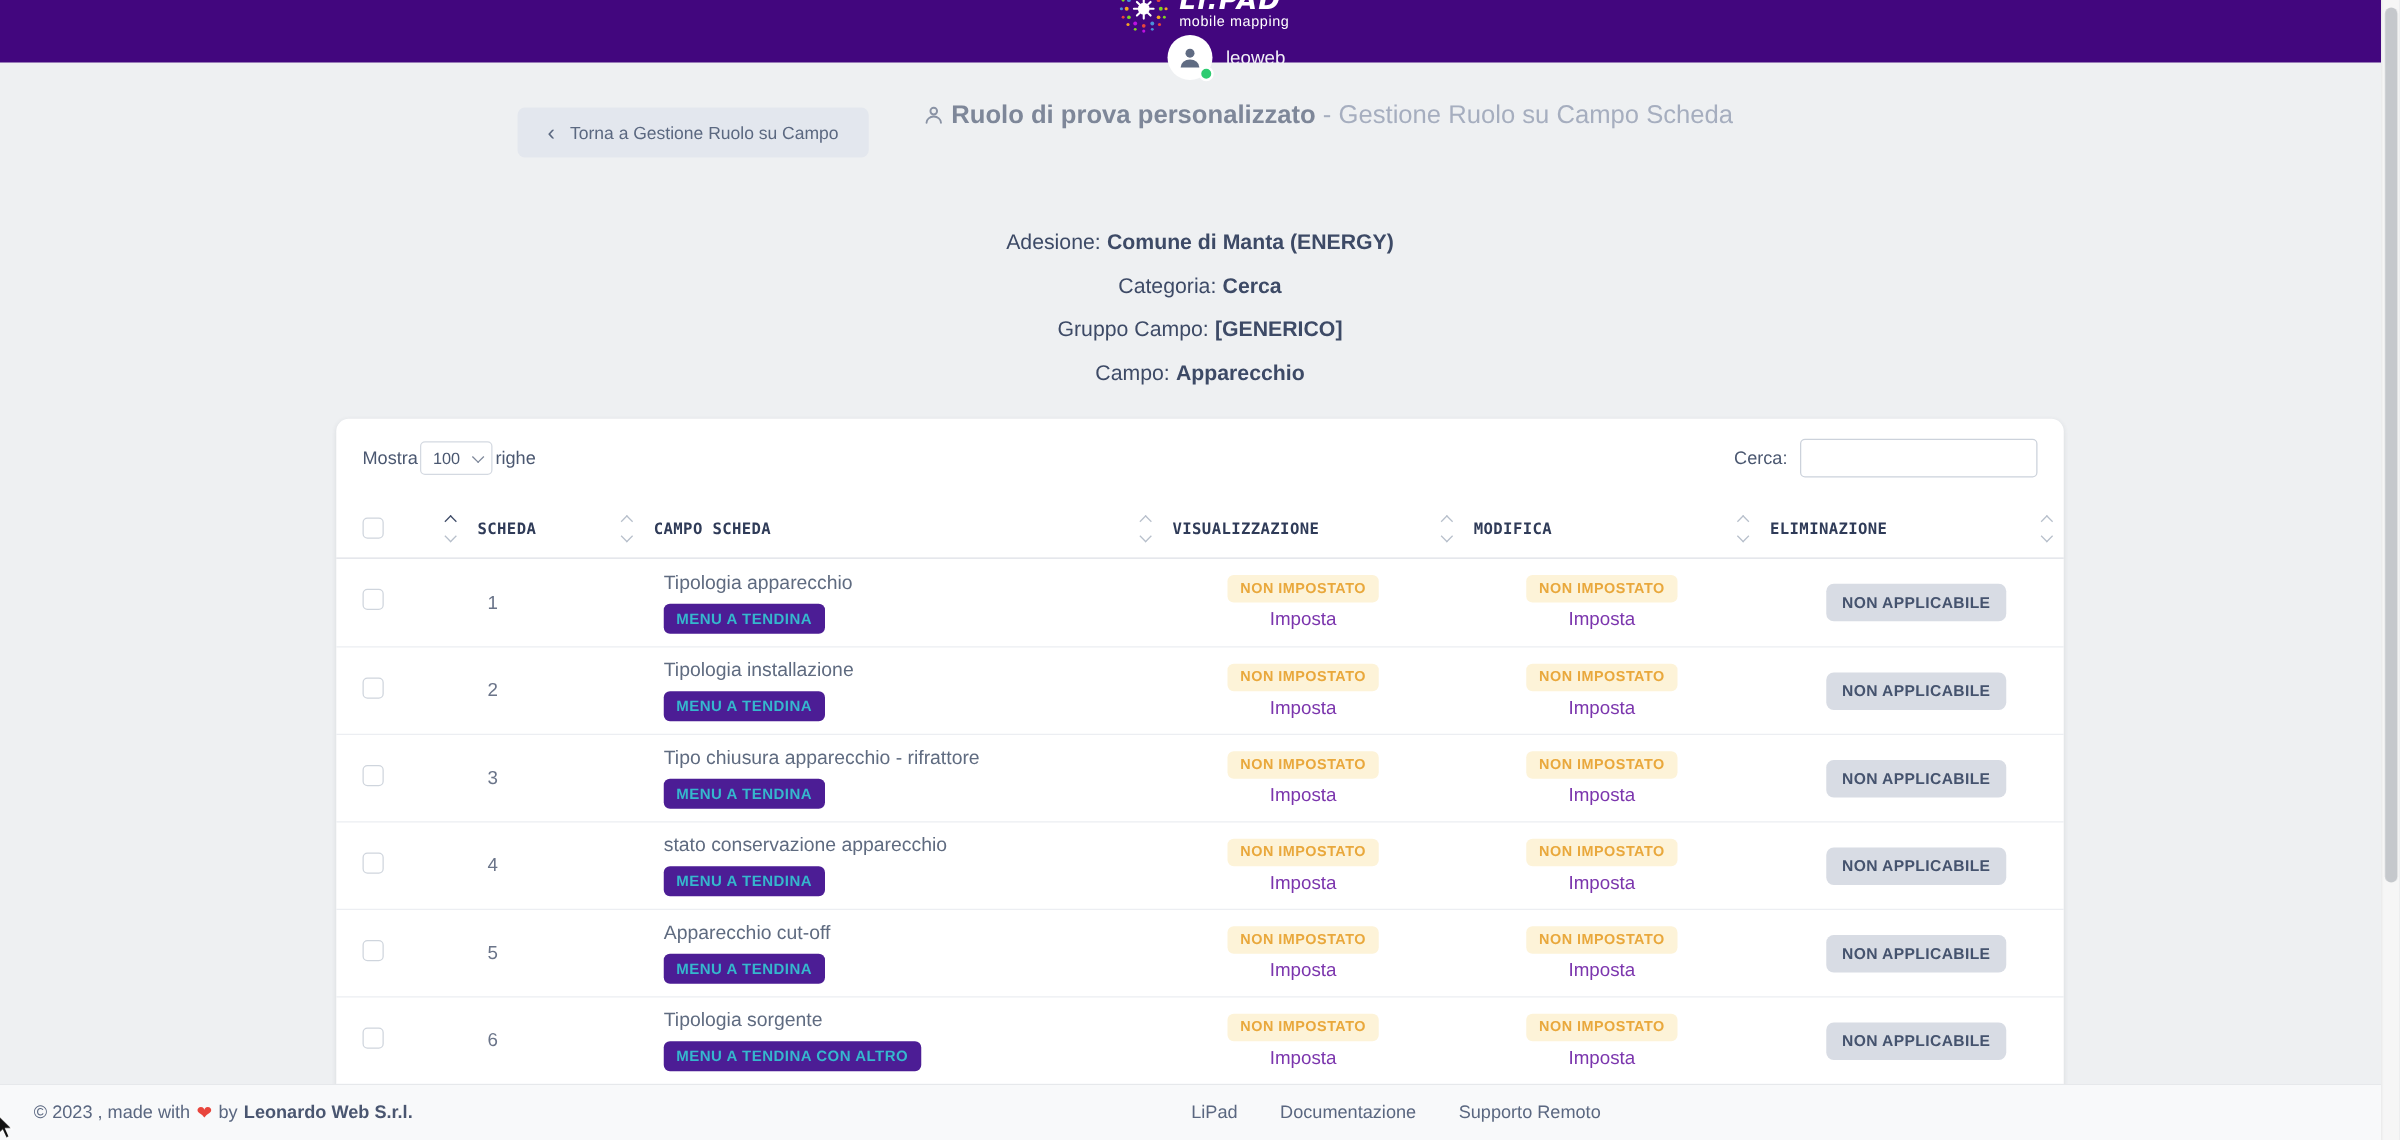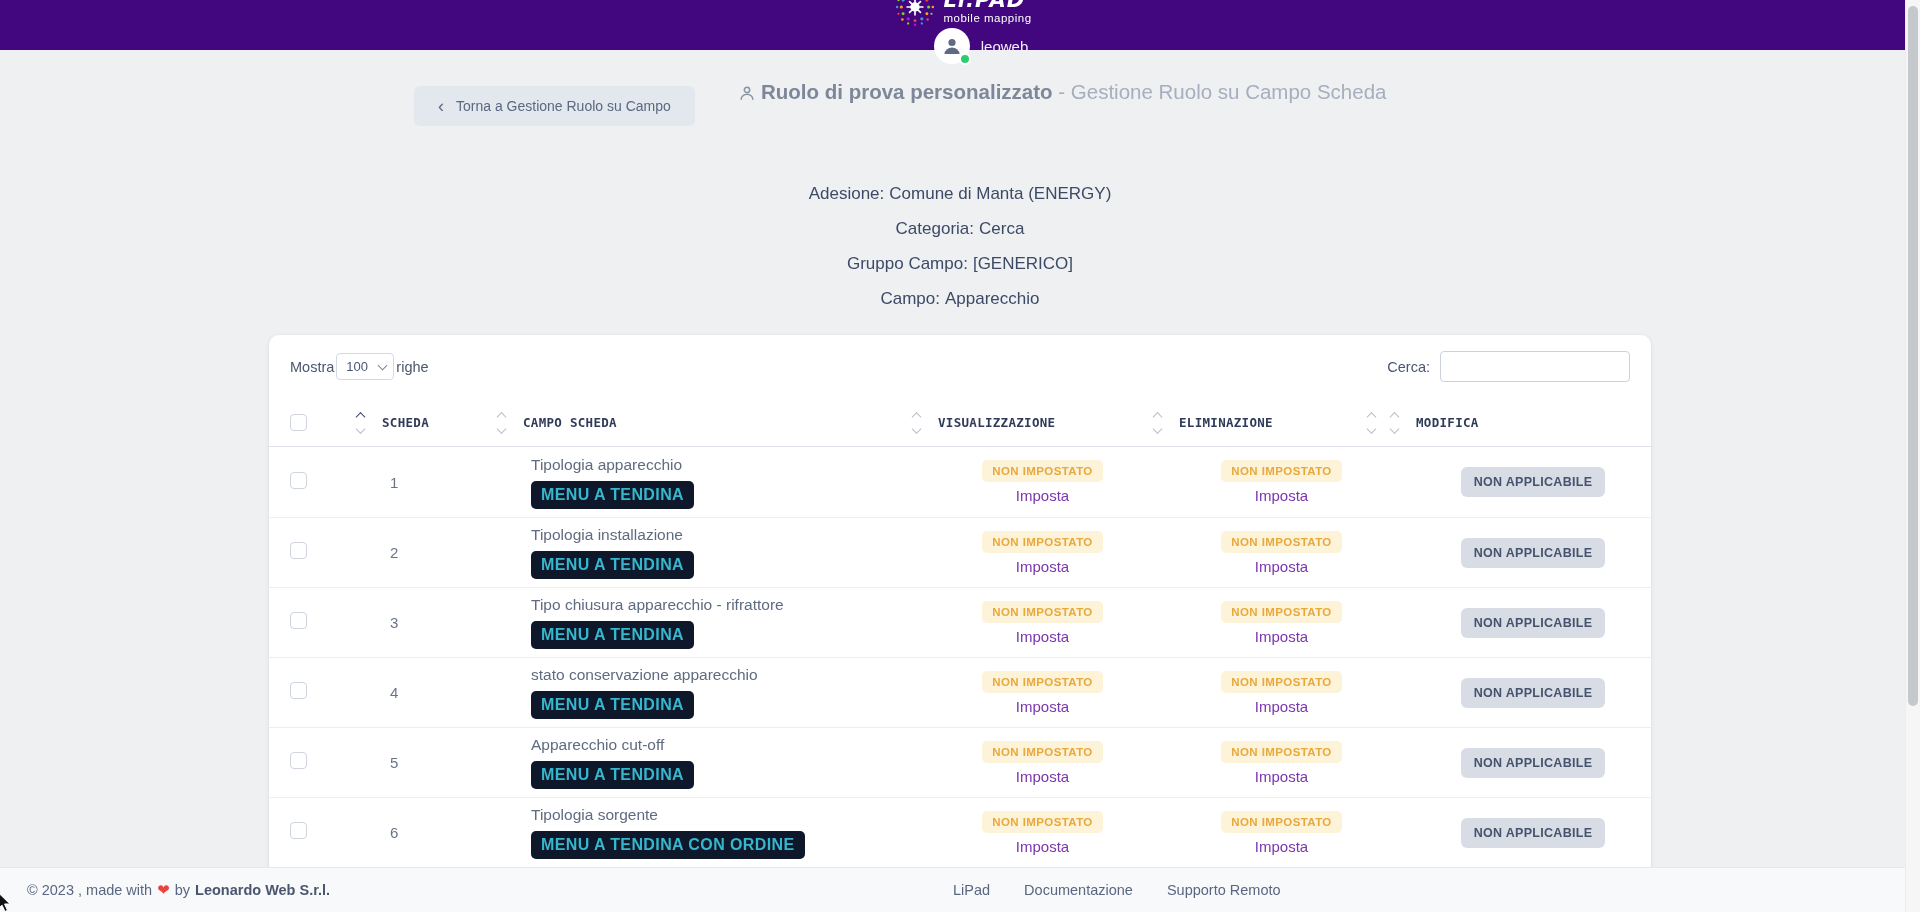--- a/index.html
+++ b/index.html
@@ -24,21 +24,21 @@
   .main { width:1382px; margin:0 auto; position:relative; }
   .top-row { position:relative; height:74px; margin-top:36px; }
   .back-btn { position:absolute; left:145px; top:0; height:40px; background:#e3e7ee; border:none; border-radius:6px;
               color:#5b6880; font-size:14px; font-family:inherit; display:flex; align-items:center; gap:12px; padding:0 24px; cursor:pointer; }
   .back-chevron { font-size:18px; line-height:1; color:#5b6880; }
   .page-title { position:absolute; left:470px; top:-8px; width:658px; font-size:20.5px; line-height:1.32; color:#a6aebf; font-weight:normal; }
   .page-title b { color:#7e8799; font-weight:bold; }
   .title-icon { display:inline-block; vertical-align:-2px; margin-right:6px; }
   .info-block { margin-top:16px; text-align:center; }
   .info-line { font-size:17px; line-height:35px; color:#3d4a66; }
-  .info-line .val { font-weight:normal; margin-left:5px; }
+  .info-line .val { font-weight:bold; margin-left:5px; }
   
   .card { margin-top:19px; background:#fff; border-radius:10px; box-shadow:0 1px 4px rgba(40,50,70,.10); padding-top:16px; height:630px; }
   .controls { height:31px; margin:0 21px 17px 21px; display:flex; justify-content:space-between; align-items:center; color:#4a5770; font-size:14.5px; }
   .length-ctl { display:flex; align-items:center; gap:2px; }
   .select-wrap { position:relative; }
   .select-wrap select { appearance:none; -webkit-appearance:none; width:58px; height:27px; border:1px solid #d4d9e1; border-radius:4px;
                         font-family:inherit; font-size:13px; color:#4a5770; padding:0 18px 0 9px; background:#fff; cursor:pointer; }
   .select-wrap::after { content:""; position:absolute; right:8px; top:9px; width:6px; height:6px;
                         border-right:1.6px solid #7c8699; border-bottom:1.6px solid #7c8699; transform:rotate(45deg); pointer-events:none; }
   .search-ctl { display:flex; align-items:center; gap:10px; }
@@ -55,21 +55,21 @@
   .chev.down { transform:rotate(225deg); }
   .chev.active { border-color:#3d4a66; }
   .check-cell { padding-left:21px; }
   input[type=checkbox] { appearance:none; -webkit-appearance:none; width:17px; height:17px; border:1.5px solid #cfd5dd; border-radius:4px; background:#fff; cursor:pointer; }
   .trow { height:70px; border-top:1px solid #eceef2; }
   .trow:first-child { border-top:none; }
   .c-order { padding-left:39px; font-size:15px; color:#6a7489; }
   .c-name { padding-left:39px; }
   .field-name { font-size:15.5px; color:#5f6b80; }
   .badge { display:inline-block; border-radius:5px; font-weight:bold; }
-  .badge-type { background:#0f172a; color:#35b7cd; font-size:16px; letter-spacing:.4px; padding:5px 10px; margin-top:7px; }
+  .badge-type { background:#4c1d95; color:#35b7cd; font-size:12px; letter-spacing:.4px; padding:5px 10px; margin-top:7px; }
   .badge-warn { background:#fdf3d8; color:#e9a83c; font-size:11.5px; letter-spacing:.4px; padding:5px 10px; }
   .badge-na { background:#d8dce4; color:#45536e; font-size:12.5px; letter-spacing:.3px; padding:8px 13px; border-radius:6px; }
   .c-vis, .c-mod { display:flex; flex-direction:column; align-items:center; justify-content:center; padding-left:30px; gap:5px; height:100%; }
   .c-del { display:flex; align-items:center; justify-content:center; padding-left:30px; height:100%; }
   .link-action { font-size:15px; color:#7b35ad; cursor:pointer; text-decoration:none; }
   
   .footer { position:fixed; left:0; right:0; bottom:0; height:45px; background:#f8f9fa; border-top:1px solid #e6e8eb;
             display:flex; align-items:center; z-index:20; font-size:14.5px; color:#5a6780; }
   .footer .copy { margin-left:27px; display:flex; align-items:center; gap:5px; }
   .footer .heart { color:#e8453c; font-size:15px; }
@@ -219,33 +219,33 @@
             <i class="chev up"></i>
             <i class="chev down"></i>
           </span>
         <span class="label">VISUALIZZAZIONE</span>
       </div>
       <div class="hcell pad-head">
         <span class="sort">
             <i class="chev up"></i>
             <i class="chev down"></i>
           </span>
+        <span class="label">MODIFICA</span>
+      </div>
+      <div class="hcell pad-head">
+        <span class="sort">
+            <i class="chev up"></i>
+            <i class="chev down"></i>
+          </span>
         <span class="label">ELIMINAZIONE</span>
         <span class="sort trail">
             <i class="chev up"></i>
             <i class="chev down"></i>
           </span>
       </div>
-      <div class="hcell pad-head">
-        <span class="sort">
-            <i class="chev up"></i>
-            <i class="chev down"></i>
-          </span>
-        <span class="label">MODIFICA</span>
-      </div>
     </div>
 
     <div id="table-body">
   <div class="grid-row trow">
     <div class="check-cell">
       <input type="checkbox" style="">
     </div>
     <div class="c-order">
       <span>1</span>
     </div>
@@ -364,21 +364,21 @@
 
   <div class="grid-row trow">
     <div class="check-cell">
       <input type="checkbox" style="">
     </div>
     <div class="c-order">
       <span>6</span>
     </div>
     <div class="c-name">
       <div class="field-name">Tipologia sorgente</div>
-      <span class="badge badge-type">MENU A TENDINA CON ORDINE</span>
+      <span class="badge badge-type">MENU A TENDINA CON ALTRO</span>
     </div>
     <div class="c-vis">
       <span class="badge badge-warn">NON IMPOSTATO</span>
       <a class="link-action">Imposta</a>
     </div>
     <div class="c-mod">
       <span class="badge badge-warn">NON IMPOSTATO</span>
       <a class="link-action">Imposta</a>
     </div>
     <div class="c-del">

